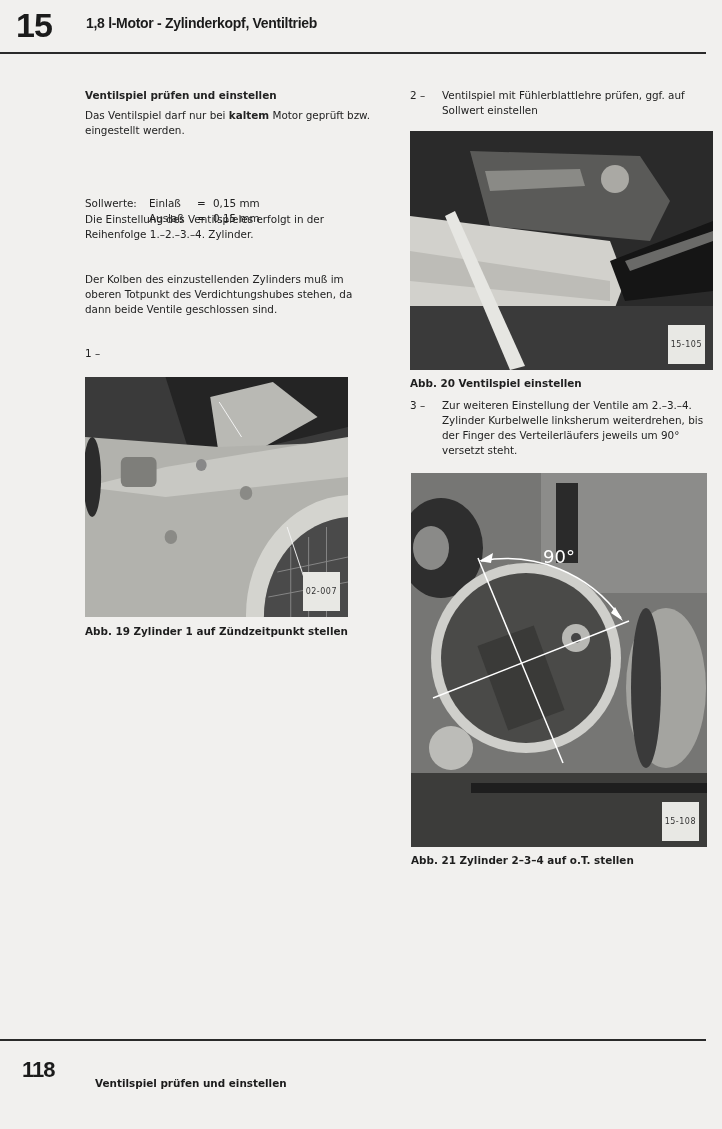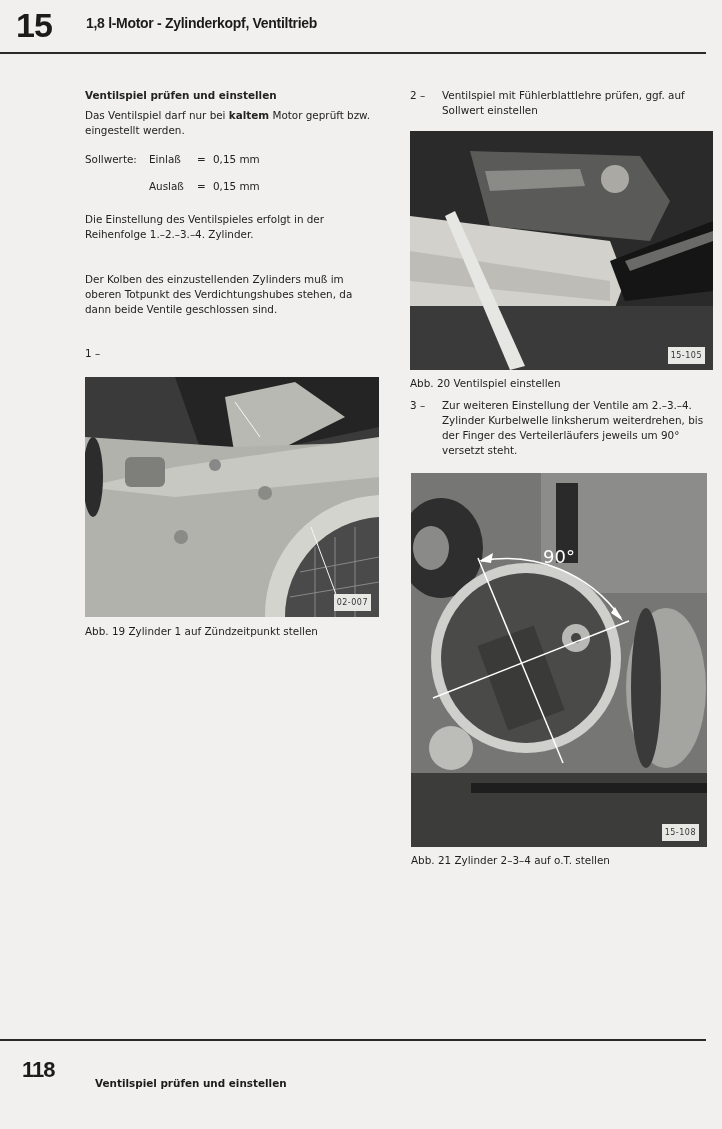--- a/index.html
+++ b/index.html
@@ -20,36 +20,36 @@
     left: 86px; top: 15px;
     font-family: "Liberation Sans", sans-serif;
     font-weight: bold; font-size: 14px; letter-spacing: -0.3px;
   }
   .rule { height: 2px; background: #2a2a2a; }
   .rule-top { left: 0; top: 52px; width: 706px; }
   .rule-bottom { left: 0; top: 1039px; width: 706px; }
 
   .txt { font-size: 10.4px; line-height: 15px; color: #222; }
   .bold { font-weight: bold; }
-  .caption { font-size: 10.4px; font-weight: normal; color: #1e1e1e; }
+  .caption { font-size: 10.4px; font-weight: bold; color: #1e1e1e; }
 
   .step { display: flex; }
   .step .num { width: 32px; flex: none; white-space: pre; }
   .step .body { flex: 1; }
 
-  .sollwerte { display: grid; grid-template-columns: 64px 48px 16px auto; row-gap: 12px; }
+  .sollwerte { display: grid; grid-template-columns: 64px 48px 16px auto; row-gap: 0; margin-top: 44px; }
 
   .photo {
     overflow: hidden;
     background: #5e5e5e;
   }
   .photo svg { display: block; width: 100%; height: 100%; }
   .ref-label {
     background: #e8e8e4; color: #333;
-    font-size: 8px; padding: 4px 3px; letter-spacing: 0.5px;
+    font-size: 8px; padding: 15px 3px; letter-spacing: 0.5px;
     font-family: "DejaVu Sans", sans-serif;
   }
 
   .page-num {
     left: 22px; top: 1057px;
     font-family: "Liberation Sans", sans-serif;
     font-weight: bold; font-size: 22px; letter-spacing: -1px;
   }
   .footer-title {
     left: 95px; top: 1077px;
@@ -82,21 +82,21 @@
 </div>
 
 <div class="abs txt" style="left:85px; top:212px; width:290px;">Die Einstellung des Ventilspieles erfolgt in der Reihenfolge 1.–2.–3.–4. Zylinder.</div>
 
 <div class="abs txt" style="left:85px; top:272px; width:295px;">Der Kolben des einzustellenden Zylinders muß im oberen Totpunkt des Verdichtungshubes stehen, da dann beide Ventile geschlossen sind.</div>
 
 <div class="abs txt step" style="left:85px; top:346px; width:300px;">
   <span class="num">1 –</span>
 </div>
 
-<div class="abs photo" style="left:85px; top:377px; width:294px; height:240px; background:#9a9a96;">
+<div class="abs photo" style="left:85px; top:377px; width:263px; height:240px; background:#9a9a96;">
   <svg viewBox="0 0 294 240" preserveAspectRatio="none">
     <rect x="0" y="0" width="294" height="240" fill="#a8a8a4"></rect>
     <rect x="0" y="0" width="294" height="70" fill="#3a3a3a"></rect>
     <path d="M90 0 L294 0 L294 50 L200 70 L120 85 Z" fill="#242424"></path>
     <path d="M140 20 L210 5 L260 40 L200 70 L150 80 Z" fill="#b9b9b4"></path>
     <path d="M0 60 L150 70 L294 65 L294 240 L0 240 Z" fill="#b2b2ad"></path>
     <path d="M0 110 L90 90 L294 60 L294 100 L90 120 Z" fill="#c8c8c3"></path>
     <ellipse cx="8" cy="100" rx="10" ry="40" fill="#2c2c2c"></ellipse>
     <rect x="40" y="80" width="40" height="30" rx="6" fill="#7e7e7a"></rect>
     <circle cx="130" cy="88" r="6" fill="#888"></circle>

